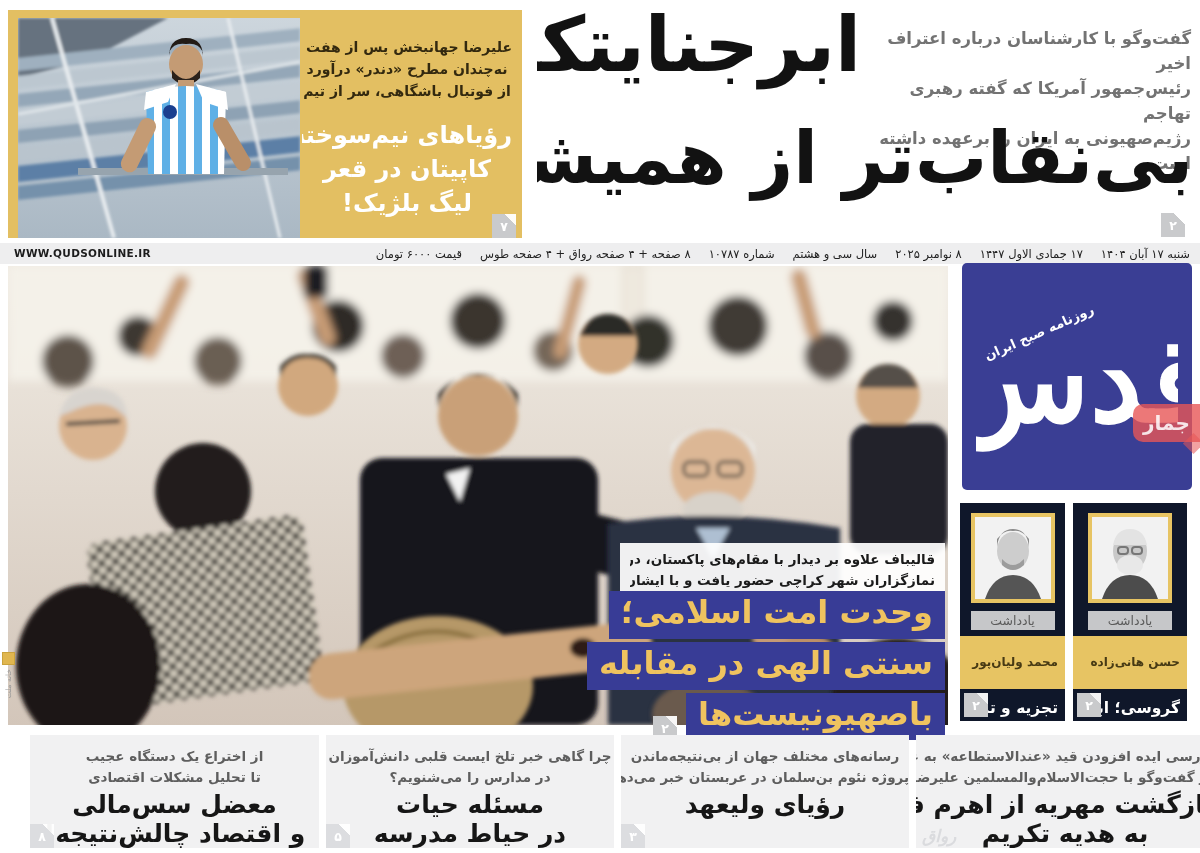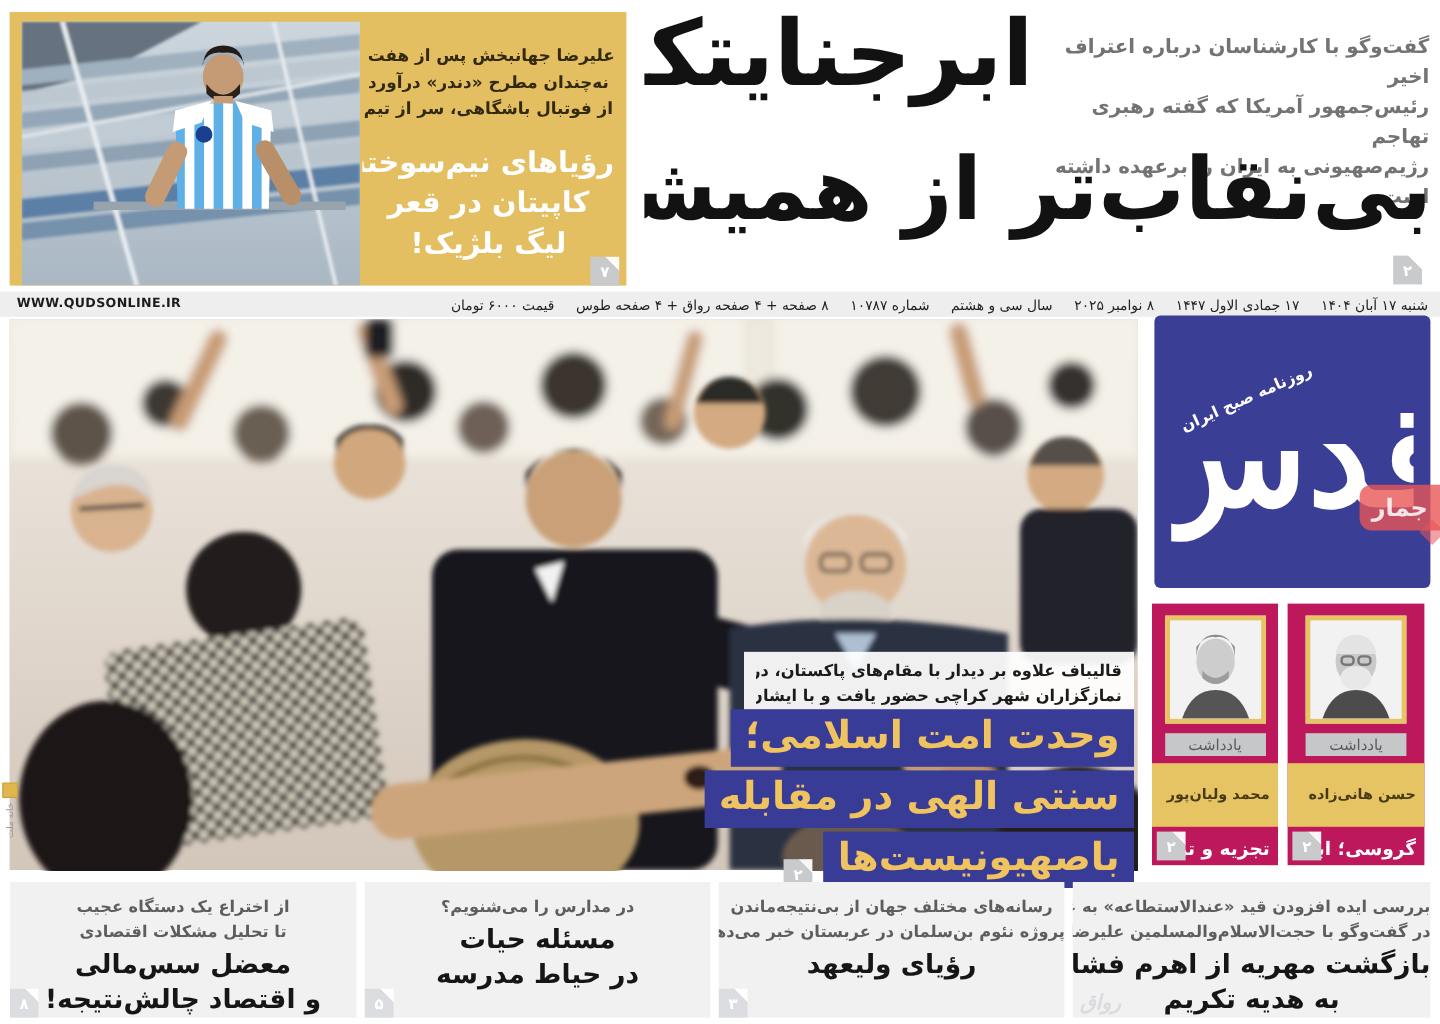--- a/index.html
+++ b/index.html
@@ -60,42 +60,42 @@
               font-family:"DejaVu Serif",serif;}
   .logo-subtitle{left:18px;top:62px;transform:rotate(-24deg);color:#fff;font-size:13px;font-weight:700;
                  white-space:nowrap;overflow:visible;}
   .watermark{left:1133px;top:404px;width:67px;height:38px;background:rgba(231,86,86,.8);
              border-radius:10px 0 0 10px;display:flex;align-items:center;justify-content:center;
              color:rgba(255,255,255,.85);font-size:20px;font-weight:800;letter-spacing:2px;overflow:hidden;}
   .watermark-tail{left:1186px;top:436px;width:15px;height:15px;background:rgba(231,86,86,.55);
                   transform:rotate(45deg);}
 
   
-  .note{top:503px;width:114px;height:218px;background:#be185d;}
+  .note{top:503px;width:114px;height:218px;background:#0f172a;}
   .note-0{left:1073px;}
   .note-1{left:960px;width:105px;}
   .portrait{margin:10px auto 0;width:76px;height:82px;border:4px solid #e7c463;background:#f0f0f0;overflow:hidden;}
   .note-label{margin:8px auto 0;width:84px;height:19px;background:#c6c7c9;color:#5b5b5b;
               font-size:12.5px;text-align:center;line-height:19px;overflow:hidden;white-space:nowrap;}
   .note-author{margin-top:6px;height:21px;background:#e7c463;color:#473a14;font-size:12px;font-weight:700;
                text-align:right;padding:16px 7px;line-height:21px;overflow:hidden;white-space:nowrap;}
   .note-title{margin-top:8px;color:#fff;font-size:15.5px;font-weight:800;text-align:right;
               padding:0 7px;line-height:23px;}
   .note-title div{overflow:hidden;white-space:nowrap;}
   .note-badge{left:4px;bottom:4px;}
 
   
-  .teaser{top:735px;height:113px;background:#f1f1f2;}
+  .teaser{top:735px;height:113px;background:#f1f1f2;margin-left:22px;}
   .teaser-0{left:894px;width:298px;}
   .teaser-1{left:599px;width:288px;}
   .teaser-2{left:304px;width:288px;}
   .teaser-3{left:8px;width:289px;}
   .teaser-kicker{padding-top:11px;text-align:center;font-size:13.5px;line-height:21px;
                  color:#5e5e5e;font-weight:600;}
-  .teaser-headline{margin-top:2px;text-align:center;font-size:22px;line-height:29px;
+  .teaser-headline{margin-top:2px;text-align:center;font-size:25px;line-height:29px;
                    font-weight:900;color:#161616;}
   .teaser-kicker div,.teaser-headline div{overflow:hidden;white-space:nowrap;}
   .teaser-badge{left:0;bottom:0;}
   .ravagh{left:6px;bottom:2px;font-size:17px;color:#dadbde;font-weight:700;font-style:italic;}
 </style>
 </head>
 <body>
 
 <div class="page">
 
@@ -352,20 +352,21 @@
       <div>پروژه نئوم بن‌سلمان در عربستان خبر می‌دهند</div>
     </div>
     <div class="teaser-headline">
       <div>رؤیای ولیعهد</div>
     </div>
     <div class="abs badge light teaser-badge">۳</div>
   </div>
 
   <div class="abs teaser teaser-2">
     <div class="teaser-kicker">
+      <div>چرا گاهی خبر تلخ ایست قلبی دانش‌آموزان</div>
       <div>در مدارس را می‌شنویم؟</div>
     </div>
     <div class="teaser-headline">
       <div>مسئله حیات</div>
       <div>در حیاط مدرسه</div>
     </div>
     <div class="abs badge light teaser-badge">۵</div>
   </div>
 
   <div class="abs teaser teaser-3">

